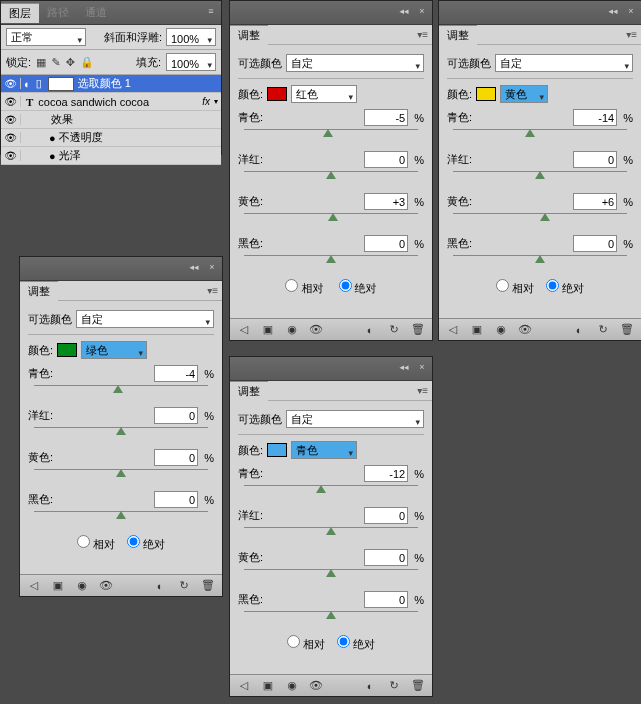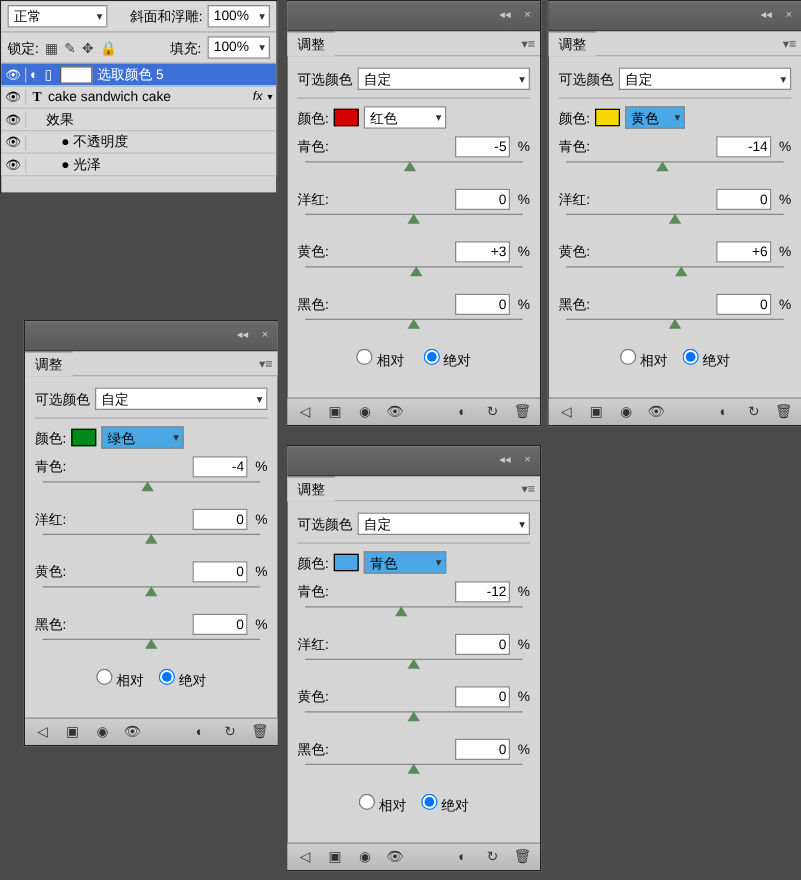--- a/index.html
+++ b/index.html
@@ -5,21 +5,21 @@
 *{box-sizing:border-box;margin:0;padding:0;font-family:"Microsoft YaHei",SimSun,sans-serif;font-size:11px}
 body{background:#4a4a4a;width:641px;height:704px;position:relative;overflow:hidden}
 .panel{position:absolute;background:#d5d5d5;border:1px solid #232323}
 .titlebar{height:24px;background:linear-gradient(#6a6a6a,#5a5a5a);display:flex;align-items:center;border-bottom:1px solid #3a3a3a;position:relative}
 .titlebar .right-icons{position:absolute;right:2px;top:2px;display:flex;gap:2px}
 .titlebar .ic{width:16px;height:16px;color:#ccc;font-size:9px;display:flex;align-items:center;justify-content:center;cursor:pointer}
 .tab{height:20px;padding:0 8px;display:flex;align-items:center;color:#ccc;font-size:11px}
 .tab.active{background:#d5d5d5;color:#000;border-top:1px solid #8a8a8a}
 .tab.inactive{color:#888}
 .panel-body{padding:6px 8px}
-.dropdown{background:#fff;border:1px solid #888;height:18px;display:flex;align-items:center;padding:0 4px;position:relative}
+.dropdown{background:#fff;border:1px solid #888;height:18px;display:flex;align-items:flex-end;padding:0 4px;position:relative}
 .dropdown::after{content:"▾";position:absolute;right:3px;font-size:9px;color:#333}
 .row{display:flex;align-items:center;margin:3px 0;gap:4px}
 .swatch{width:20px;height:14px;border:1px solid #000;display:inline-block}
 .numbox{width:44px;height:17px;background:#fff;border:1px solid #888;text-align:right;padding:0 2px;font-size:11px}
 .slider-row{margin:6px 0 10px 0}
 .slider-row .label{width:36px;display:inline-block}
 .slider-row .pct{margin-left:2px}
 .slider-track{height:12px;position:relative;margin:0 6px}
 .slider-track::before{content:"";position:absolute;left:0;right:0;top:0;height:1px;background:#888}
 .slider-thumb{position:absolute;top:0;width:0;height:0;border-left:5px solid transparent;border-right:5px solid transparent;border-bottom:8px solid #5a8a5a;transform:translateX(-5px)}
@@ -38,20 +38,28 @@
 .layer{display:flex;align-items:center;height:18px;border-bottom:1px solid #bfbfbf}
 .layer .eye{width:20px;text-align:center;border-right:1px solid #bfbfbf;font-size:10px}
 .layer.selected{background:#3d6fd6;color:#fff}
 .layer .thumb{width:26px;height:14px;background:#fff;margin:0 4px;border:1px solid #555}
 .sep{height:1px;background:#aaa;margin:6px 0}
 </style>
 </head>
 <body>
 
 <div class="panel" style="left:0;top:0;width:222px;height:155px">
+  <div class="titlebar">
+    <div class="tab active">图层</div>
+    <div class="tab inactive">路径</div>
+    <div class="tab inactive">通道</div>
+    <div class="right-icons">
+      <div class="ic">≡</div>
+    </div>
+  </div>
   <div class="layers-body">
     <div class="layers-opts">
       <div class="dropdown">
           <span>正常</span>
         </div>
       <span class="lbl">斜面和浮雕:</span>
       <div class="dropdown" style="width:50px">
           <span>100%</span>
         </div>
     </div>
@@ -64,32 +72,32 @@
       <span style="margin-left:auto">填充:</span>
       <div class="dropdown" style="width:50px">
           <span>100%</span>
         </div>
     </div>
     <div class="layer selected">
       <div class="eye">👁</div>
       <span style="margin:0 3px">◐</span>
       <span style="margin:0 2px">▯</span>
       <div class="thumb"></div>
-      <span>选取颜色 5</span>
+      <span>选取颜色 1</span>
     </div>
     <div class="layer">
       <div class="eye">👁</div>
       <span style="margin:0 5px;font-family:serif;font-weight:bold">T</span>
-      <span>cake sandwich cake</span>
+      <span>cocoa sandwich cocoa</span>
       <span style="margin-left:auto;margin-right:4px;font-style:italic;font-size:10px">fx</span>
       <span style="margin-right:3px;font-size:8px">▾</span>
     </div>
     <div class="layer">
       <div class="eye">👁</div>
-      <span style="margin-left:16px">效果</span>
+      <span style="margin-left:30px">效果</span>
     </div>
     <div class="layer">
       <div class="eye">👁</div>
       <span style="margin-left:28px">●</span>
       <span style="margin-left:3px">不透明度</span>
     </div>
     <div class="layer">
       <div class="eye">👁</div>
       <span style="margin-left:28px">●</span>
       <span style="margin-left:3px">光泽</span>

